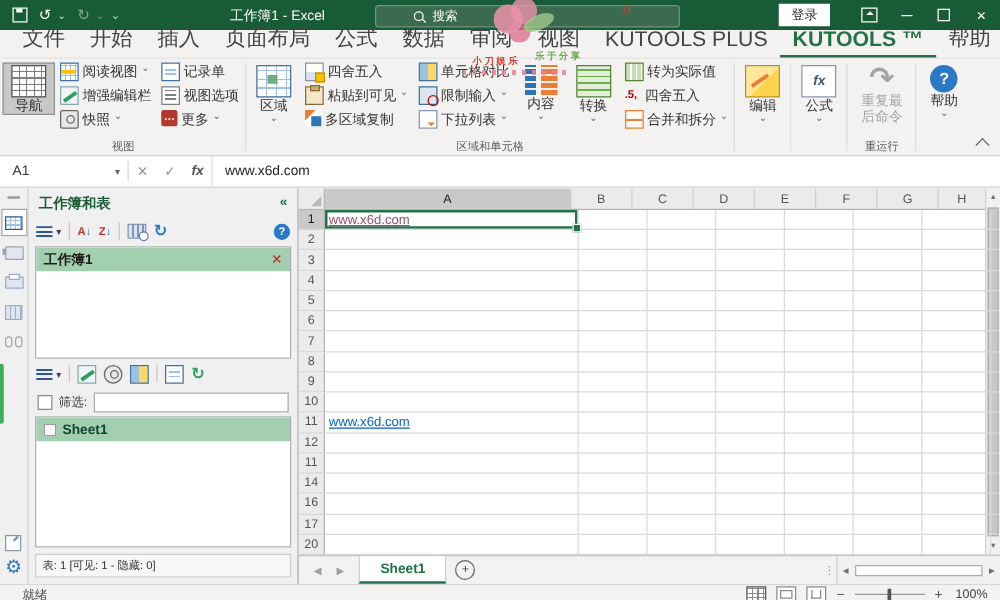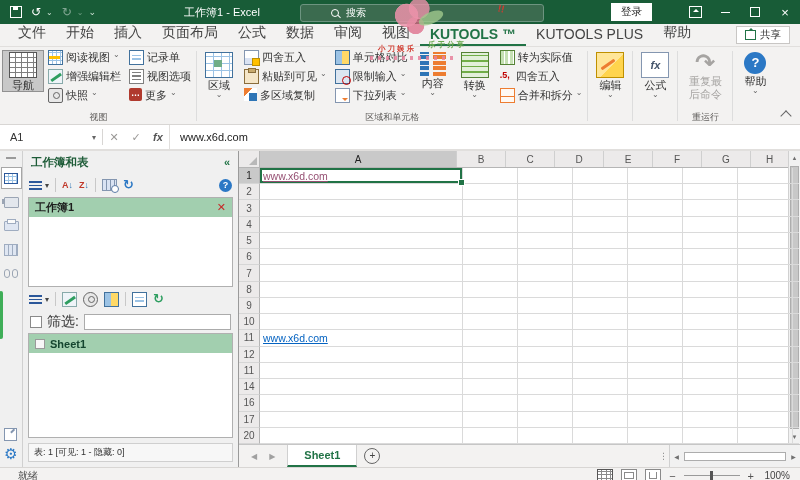--- a/index.html
+++ b/index.html
@@ -10,31 +10,31 @@
   .i-save{width:10px;height:10px;border:1px solid #fff;position:relative;background:transparent}
   .i-save::after{content:"";position:absolute;left:2px;top:0;width:5px;height:3px;background:#fff}
   .glyph{font-size:12px;line-height:1;color:#fff}
   .dim{opacity:.45}
   .dd{font-size:8px;color:#cfe3d6;margin-left:-4px}
   .tb-title{margin-left:88px;font-size:11px;color:#fff;white-space:nowrap}
   .searchbox{position:absolute;left:300px;top:4px;width:212px;height:16px;background:#3b6b4f;border:1px solid #6d9480;border-radius:3px;display:flex;align-items:center;padding-left:30px;gap:7px;color:#fff;font-size:10px}
   .i-mag{width:6px;height:6px;border:1.4px solid #fff;border-radius:50%;position:relative}
   .i-mag::after{content:"";position:absolute;left:5px;top:6px;width:4px;height:1.4px;background:#fff;transform:rotate(45deg)}
   .tb-right{margin-left:auto;display:flex;align-items:center;gap:0;height:100%}
-  .signin{background:#fff;color:#222;font-size:10.5px;padding:2px 10px;margin-right:28px}
+  .signin{background:#fff;color:#222;font-size:10.5px;padding:2px 10px;margin-right:16px}
   .winbtn{width:30px;height:100%;display:flex;align-items:center;justify-content:center}
   .i-ribopt{width:11px;height:10px;border:1px solid #fff;position:relative}
   .i-ribopt::after{content:"";position:absolute;left:3px;top:2px;width:0;height:0;border:3px solid transparent;border-bottom-color:#fff;border-top:none}
   .i-min{width:9px;height:1px;background:#fff}
   .i-max{width:8px;height:8px;border:1px solid #fff}
   .i-close{font-size:13px;color:#fff;font-weight:400}
   
   .tabrow{height:22px;background:#f3f2f1;display:flex;align-items:flex-end;border-bottom:1px solid #e1dfdd;position:relative}
   .rtabs{display:flex;align-items:flex-end;height:100%;padding-left:8px}
-  .rtab{padding:3px 10px 4px;font-size:14px;color:#444;white-space:nowrap}
+  .rtab{padding:3px 10px 4px;font-size:17px;color:#444;white-space:nowrap}
   .rtab.active{font-weight:bold;color:#217346;border-bottom:2.5px solid #217346;padding-bottom:2px}
   .share-btn{margin-left:auto;margin-right:10px;margin-bottom:2px;display:flex;align-items:center;gap:4px;background:#fff;border:1px solid #c8c6c4;padding:1px 8px;font-size:10.5px;color:#333}
   .i-share{width:9px;height:8px;border:1px solid #217346;position:relative}
   .i-share::after{content:"";position:absolute;left:2.5px;top:-3px;width:0;height:0;border:2.5px solid transparent;border-bottom-color:#217346;border-top:none}
   
   .ribbon{height:76px;background:#f3f2f1;display:flex;align-items:stretch;padding:1px 2px 0;position:relative;border-bottom:1px solid #d8d6d4}
   .rgroup{display:flex;flex-direction:column}
   .rg-content{display:flex;flex:1;align-items:flex-start;padding-top:2px}
   .rg-label{text-align:center;font-size:9px;color:#605e5c;height:13px;line-height:13px}
   .rdiv{width:1px;background:#ddd;margin:3px 1px}
@@ -133,21 +133,21 @@
   .i-help-s{width:13px;height:13px;border-radius:50%;background:#2b78c5;color:#fff;font-size:9px;font-weight:bold;display:flex;align-items:center;justify-content:center;margin-left:auto}
   .listbox{background:#fff;border:1px solid #b0b0b0;margin:0 5px;overflow:hidden}
   .lb1{height:88px}
   .lb2{flex:1;margin-bottom:3px}
   .lb-item{height:19px;display:flex;align-items:center;padding:0 6px;background:#a2cfaf;font-weight:bold;color:#1c1c1c;font-size:11px}
   .lb-item .x{margin-left:auto;color:#c62828;font-weight:bold;font-size:11px}
   .lb-check{width:8px;height:8px;border:1px solid #9a9a9a;background:#f7f7f7;margin-right:5px;flex:none}
   .sheet-item-label{color:#14452f}
   .filter-row{height:22px;display:flex;align-items:center;gap:5px;padding:0 7px}
   .cb{width:10px;height:10px;border:1px solid #8a8a8a;background:#fff;flex:none}
-  .filter-lbl{font-size:14px;color:#333}
+  .filter-lbl{font-size:10px;color:#333}
   .filter-input{flex:1;height:14px;border:1px solid #ababab;background:#fff}
   .pane-footer{height:17px;margin:2px 5px 5px;border:1px solid #cfcfcf;background:#f7f7f7;display:flex;align-items:center;padding:0 5px;font-size:9px;color:#333}
   
   .right-col{flex:1;display:flex;flex-direction:column;min-width:0}
   .sheet{height:294px;display:flex;background:#fff;position:relative}
   .sheet-main{flex:1;display:flex;flex-direction:column;min-width:0}
   .gh-row{display:flex;height:16px;background:#eceaea;border-bottom:1px solid #b5b5b5;flex:none}
   .corner{width:20px;flex:none;border-right:1px solid #b5b5b5;position:relative;background:#eceaea}
   .corner::after{content:"";position:absolute;right:2px;bottom:2px;border-left:8px solid transparent;border-bottom:8px solid #b8b8b8}
   .gh{border-right:1px solid #cfcfcf;display:flex;align-items:center;justify-content:center;color:#555;font-size:10px;flex:none}
@@ -236,22 +236,22 @@
 <div class="tabrow">
   <div class="rtabs">
       <div class="rtab">文件</div>
       <div class="rtab">开始</div>
       <div class="rtab">插入</div>
       <div class="rtab">页面布局</div>
       <div class="rtab">公式</div>
       <div class="rtab">数据</div>
       <div class="rtab">审阅</div>
       <div class="rtab">视图</div>
+      <div class="rtab">KUTOOLS PLUS</div>
       <div class="rtab active">KUTOOLS ™</div>
-      <div class="rtab">KUTOOLS PLUS</div>
       <div class="rtab">帮助</div>
     </div>
   <div class="share-btn">
     <span class="i-share"></span>
     <span>共享</span>
   </div>
 </div>
 
 <div class="ribbon">
 

